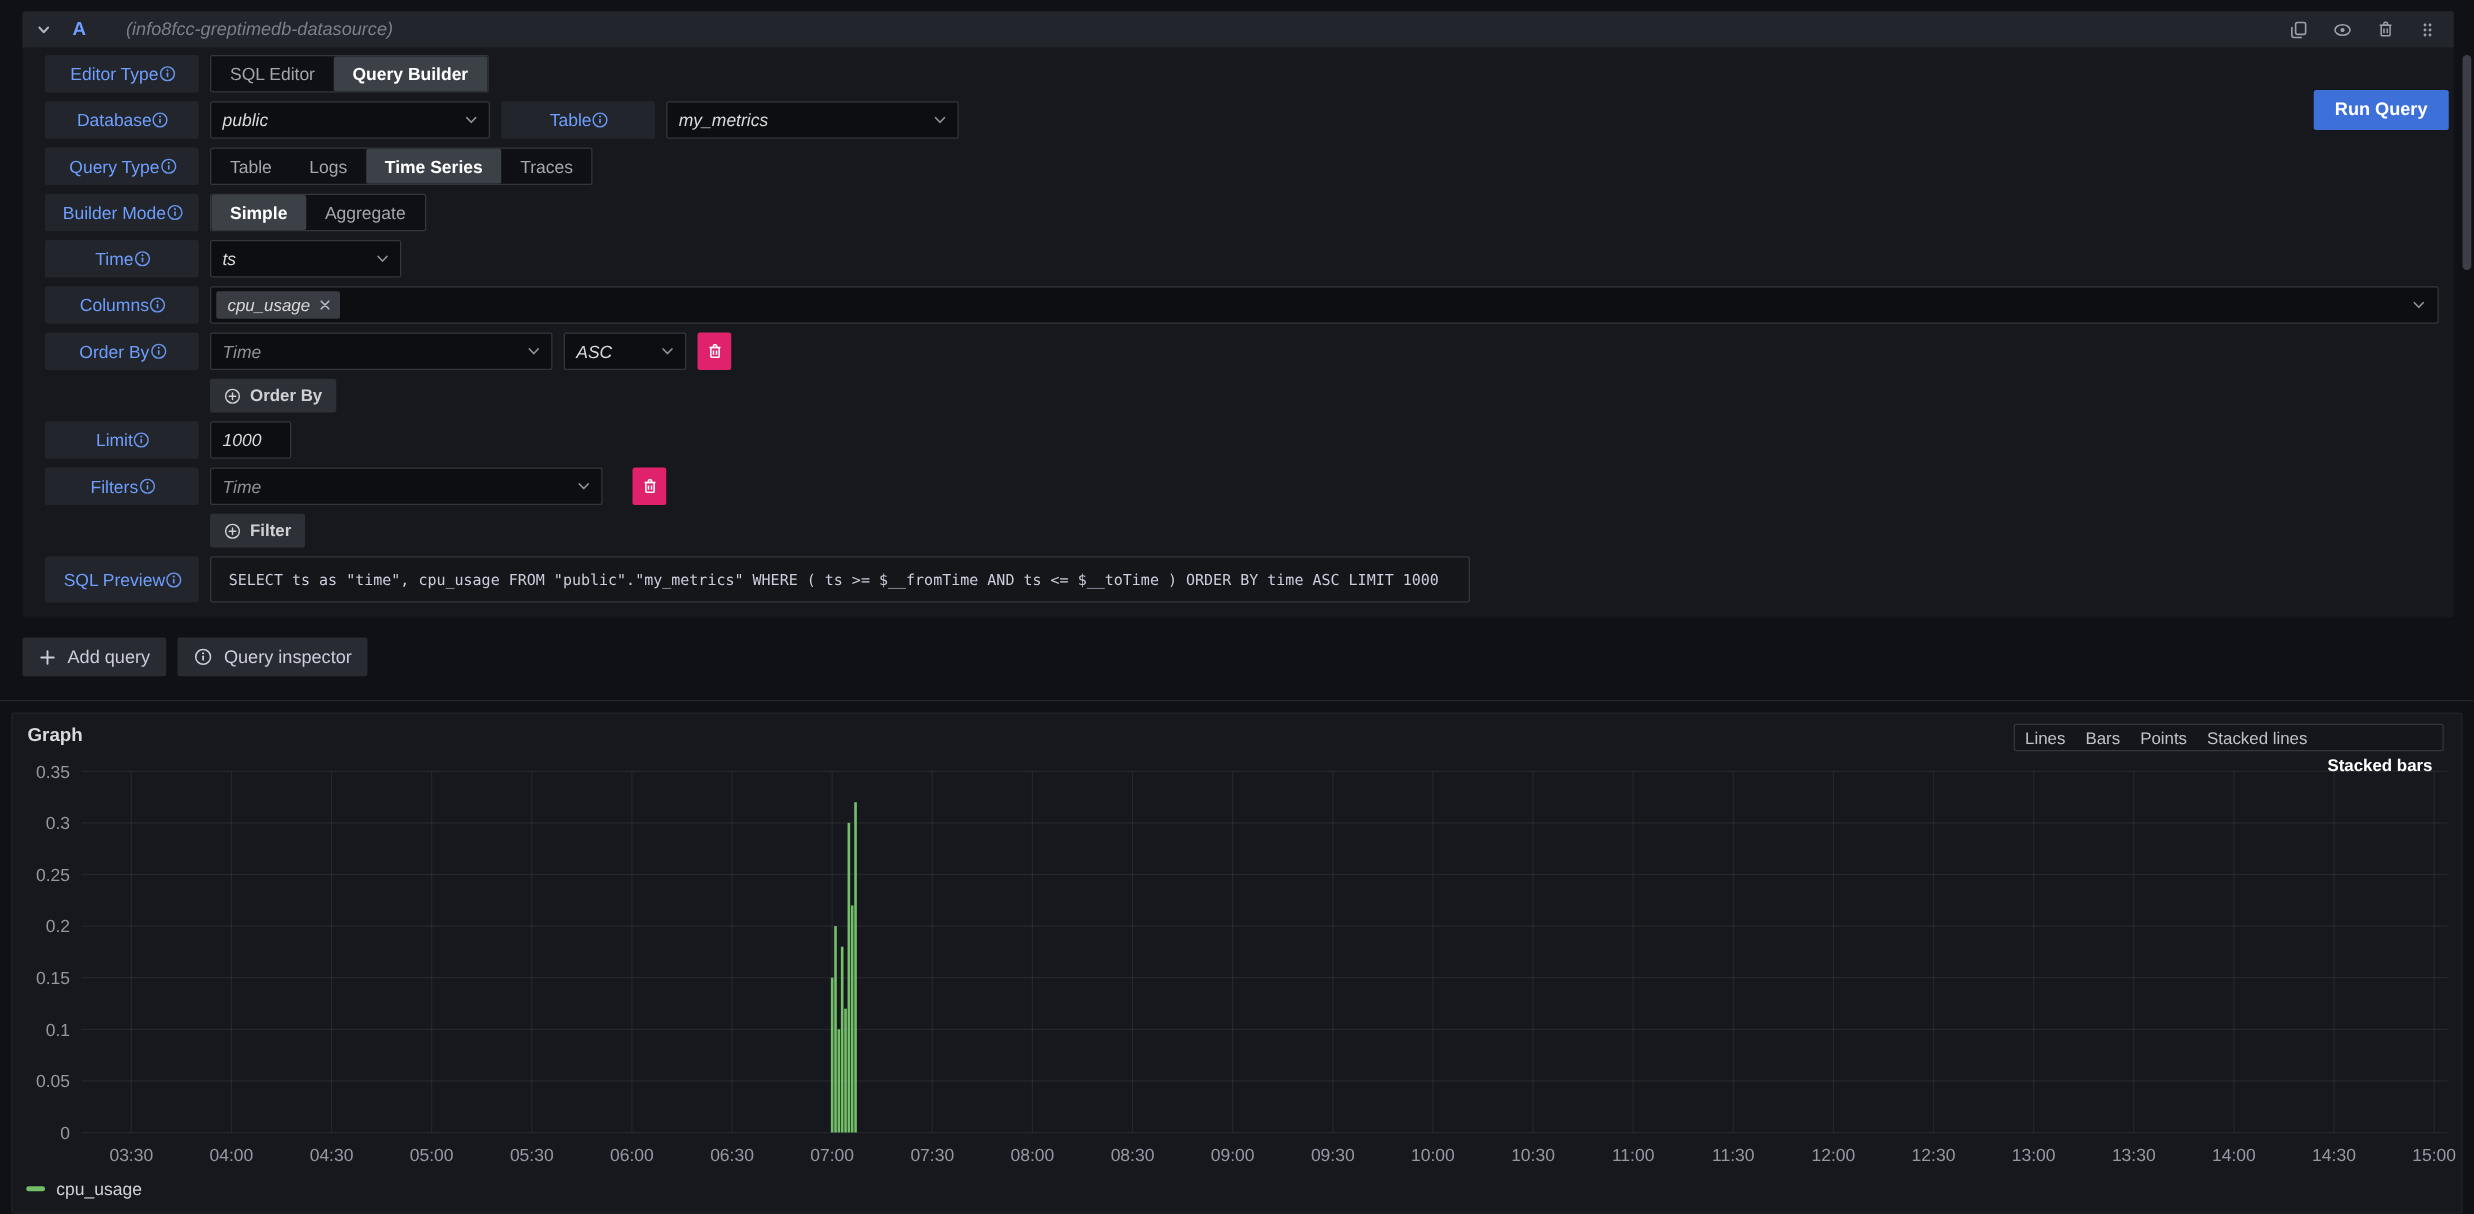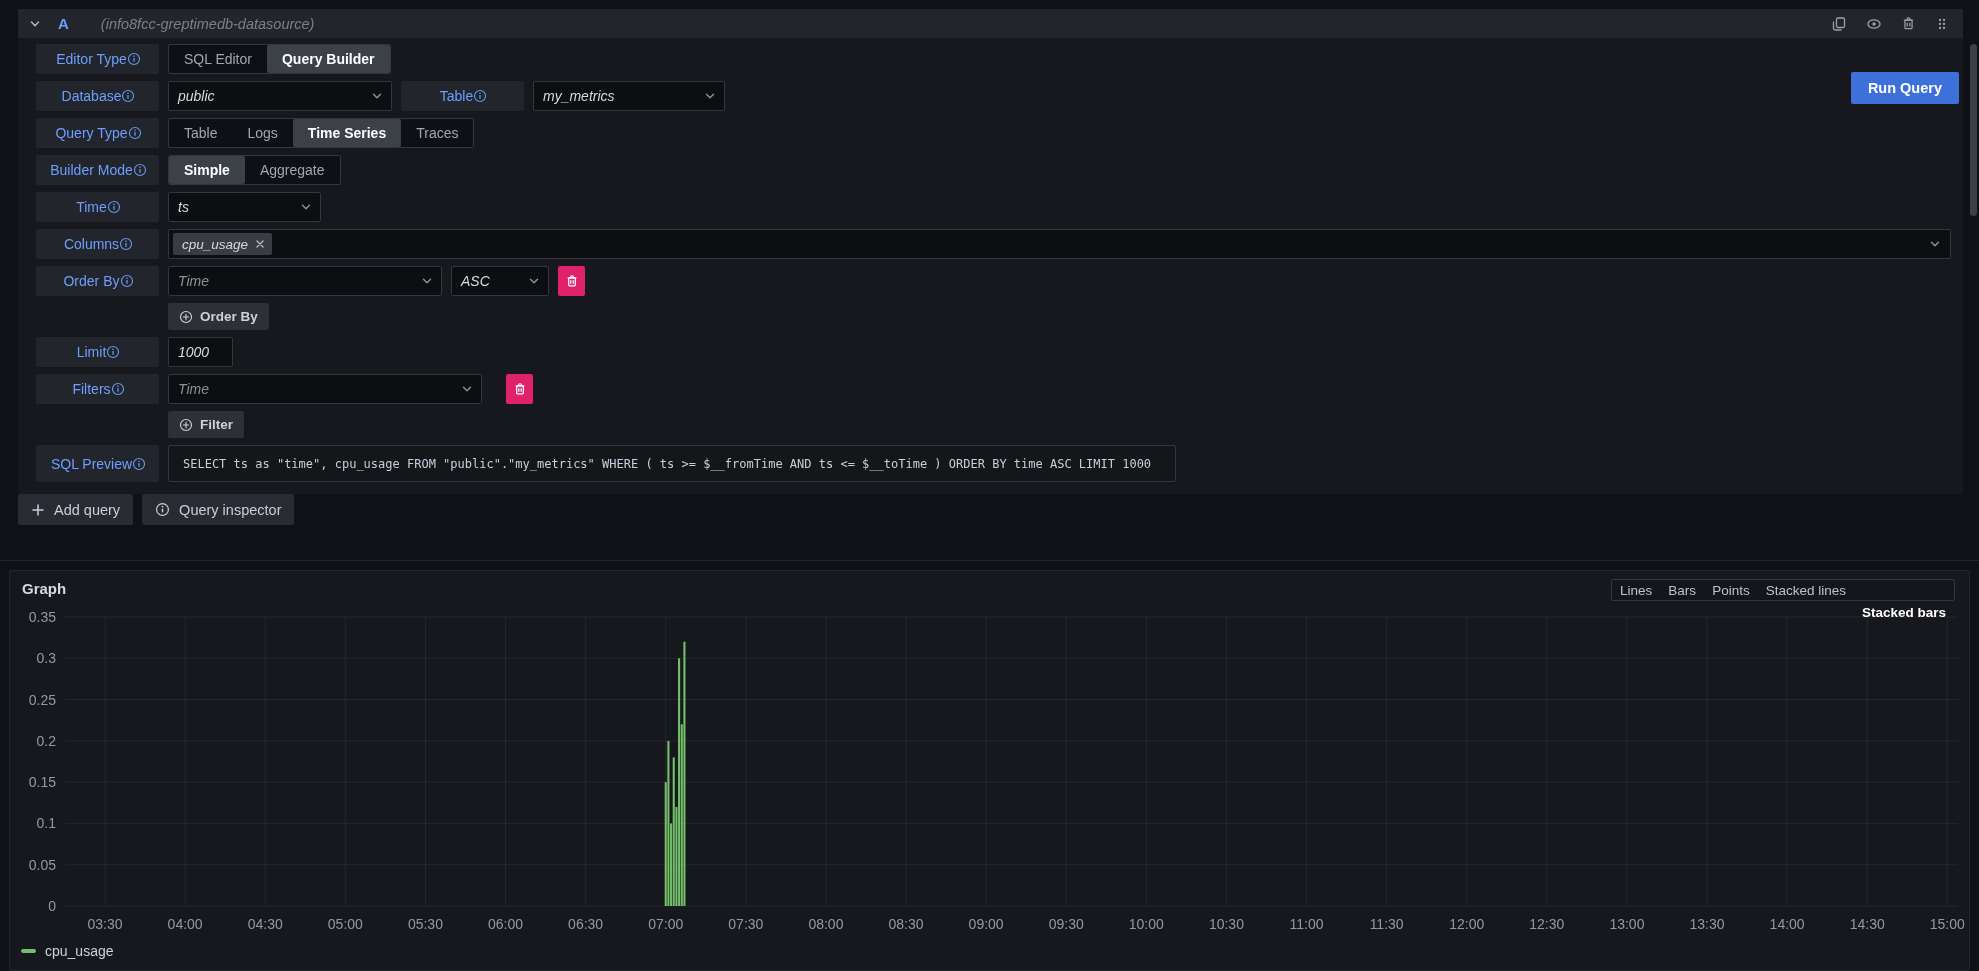--- a/index.html
+++ b/index.html
@@ -80,21 +80,21 @@
   }
 
   .run-query {
     position:absolute; top:34px; right:4px; height:32px; padding:0 17px;
     background:#3d71d9; color:#fff; border:none; border-radius:2px;
     font-size:14.5px; font-weight:600; display:flex; align-items:center; cursor:pointer;
     font-family:inherit;
   }
 
   
-  .actions { position:absolute; left:18px; top:494px; display:flex; gap:9px; }
+  .actions { position:absolute; left:18px; top:510px; display:flex; gap:9px; }
   .sec-btn {
     height:31px; background:#282b31; border:none; border-radius:2px; color:#ccccdc;
     display:inline-flex; align-items:center; gap:9px; padding:0 13px; font-size:14.5px;
     font-weight:500; cursor:pointer; font-family:inherit;
   }
 
   .divider { position:absolute; left:0; top:560px; width:100%; height:1px; background:#24262c; }
 
   
   .panel {
@@ -209,21 +209,21 @@
       <div class="flabel">
         <span>Table</span>
         <span class="iicon">
             <svg width="14" height="14" viewBox="0 0 16 16">
               <circle cx="8" cy="8" r="6.3" fill="none" stroke="currentColor" stroke-width="1.3"></circle>
               <circle cx="8" cy="4.9" r=".95" fill="currentColor"></circle>
               <rect x="7.25" y="6.8" width="1.5" height="4.4" rx=".7" fill="currentColor"></rect>
             </svg>
           </span>
       </div>
-      <div class="sel" style="width:192px">
+      <div class="sel" style="width:234px">
         <span>my_metrics</span>
         <span class="chev">
             <svg width="12" height="12" viewBox="0 0 12 12">
               <path d="M2.5 4.2 6 7.8 9.5 4.2" fill="none" stroke="currentColor" stroke-width="1.4" stroke-linecap="round" stroke-linejoin="round"></path>
             </svg>
           </span>
       </div>
     </div>
 
     <div class="row">

